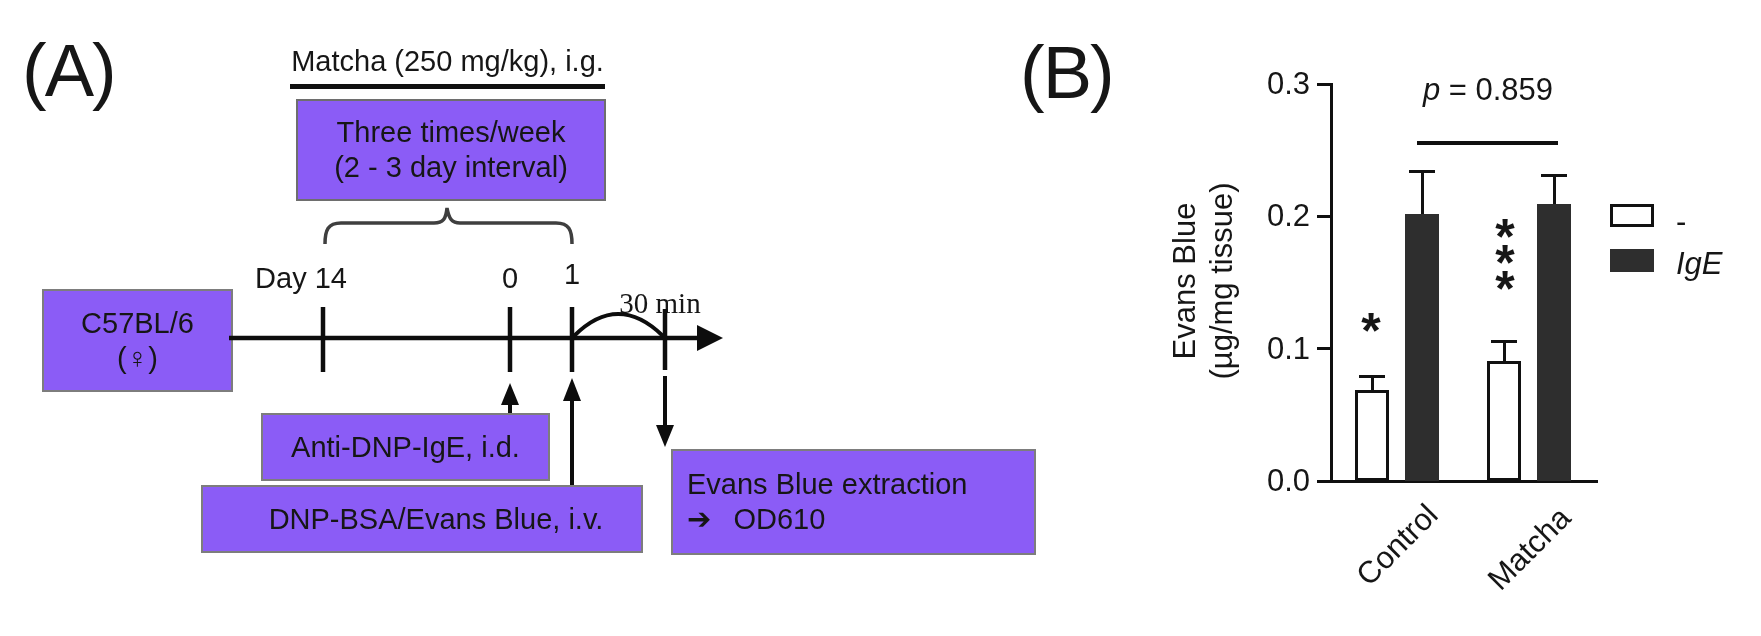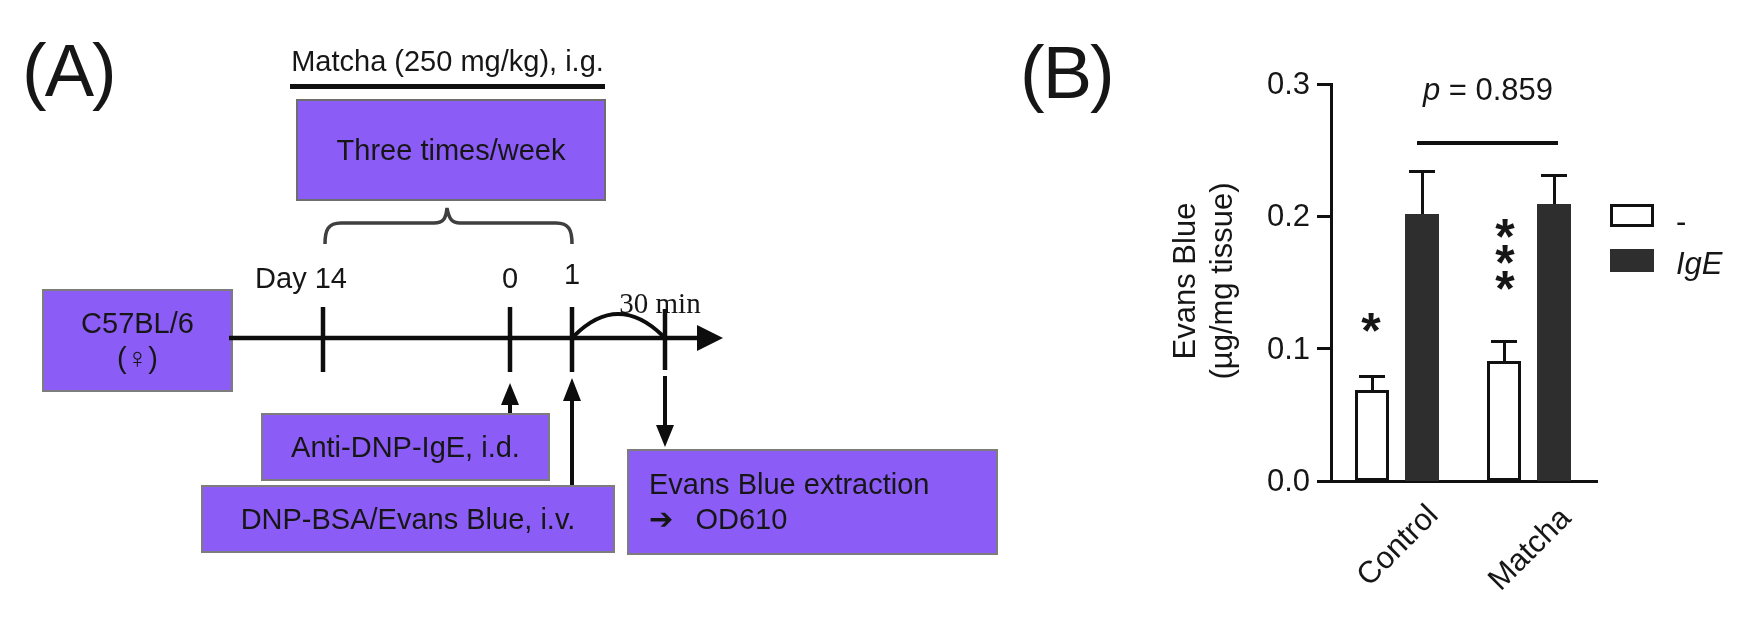--- a/index.html
+++ b/index.html
@@ -5,21 +5,21 @@
   html,body{margin:0;padding:0;background:#fff;}
   #figure{position:relative;width:1761px;height:636px;background:#fff;overflow:hidden;
           font-family:"Liberation Sans","DejaVu Sans",sans-serif;color:#161616;}
   .abs{position:absolute;}
   .panel-label{font-size:74px;font-weight:400;letter-spacing:-2px;}
   .t29{font-size:29px;line-height:34px;}
   .center{text-align:center;}
   .box{position:absolute;background:#8b5cf6;border:2px solid #7d7d7d;display:flex;
        flex-direction:column;align-items:center;justify-content:center;text-align:center;}
   .box .bl{font-size:29px;line-height:35px;white-space:nowrap;}
-  #extraction-box{align-items:flex-start;padding-left:20px;text-align:left;}
+  #extraction-box{align-items:flex-start;padding-left:14px;text-align:left;margin-left:44px;}
   #svgA{position:absolute;left:0;top:0;pointer-events:none;}
   .rule{position:absolute;background:#101010;}
   .chart-el{position:absolute;}
   .sig{position:absolute;font-size:50px;font-weight:bold;line-height:30px;text-align:center;}
   .sig-stack{white-space:pre-line;line-height:26px;}
   .pval{position:absolute;font-size:31px;white-space:nowrap;}
   .pval .italic{font-style:italic;}
   .legend-swatch{position:absolute;width:44px;height:23px;box-sizing:border-box;border:3px solid #111;}
   .legend-label{position:absolute;font-size:31px;line-height:31px;}
   .xcat{position:absolute;font-size:31px;white-space:nowrap;transform:rotate(-45deg);
@@ -32,20 +32,21 @@
 
 <div id="figure">
 
   <div class="abs panel-label" style="left:22px;top:28px;">(A)</div>
 
   <div class="abs t29 center" style="left:280px;top:44px;width:335px;white-space:nowrap;">Matcha (250 mg/kg), i.g.</div>
   <div class="rule" style="left:290px;top:84px;width:315px;height:5px;"></div>
 
   <div class="box" style="left:296px;top:99px;width:306px;height:98px;border-color:#6e6e6e;">
     <div class="bl">Three times/week</div>
+    <div class="bl">(2 - 3 day interval)</div>
   </div>
 
   <div class="box" style="left:42px;top:289px;width:187px;height:99px;">
     <div class="bl">C57BL/6</div>
     <div class="bl">(♀)</div>
   </div>
 
   <div class="abs t29 center" style="left:233px;top:261px;width:114px;white-space:nowrap;text-align:right;">Day 14</div>
   <div class="abs t29 center" style="left:495px;top:261px;width:30px;">0</div>
   <div class="abs t29 center" style="left:557px;top:257px;width:30px;">1</div>
@@ -66,21 +67,21 @@
     <line x1="572" y1="486" x2="572" y2="399" stroke="#0d0d0d" stroke-width="4"></line>
     <polygon points="572,378 563,401 581,401" fill="#0d0d0d"></polygon>
     <line x1="665" y1="376" x2="665" y2="426" stroke="#0d0d0d" stroke-width="4"></line>
     <polygon points="665,447 656,425 674,425" fill="#0d0d0d"></polygon>
   </svg>
 
   <div class="box" style="left:261px;top:413px;width:285px;height:64px;">
     <div class="bl">Anti-DNP-IgE, i.d.</div>
   </div>
 
-  <div class="box" style="left:201px;top:485px;width:410px;height:64px;">
+  <div class="box" style="left:201px;top:485px;width:410px;height:64px;padding-left:28px;">
     <div class="bl">DNP-BSA/Evans Blue, i.v.</div>
   </div>
 
   <div class="box" id="extraction-box" style="left:627px;top:449px;width:347px;height:102px;">
     <div class="bl">Evans Blue extraction</div>
     <div class="bl">
       <span>➔</span>
       <span style="margin-left:14px;">OD610</span>
     </div>
   </div>

